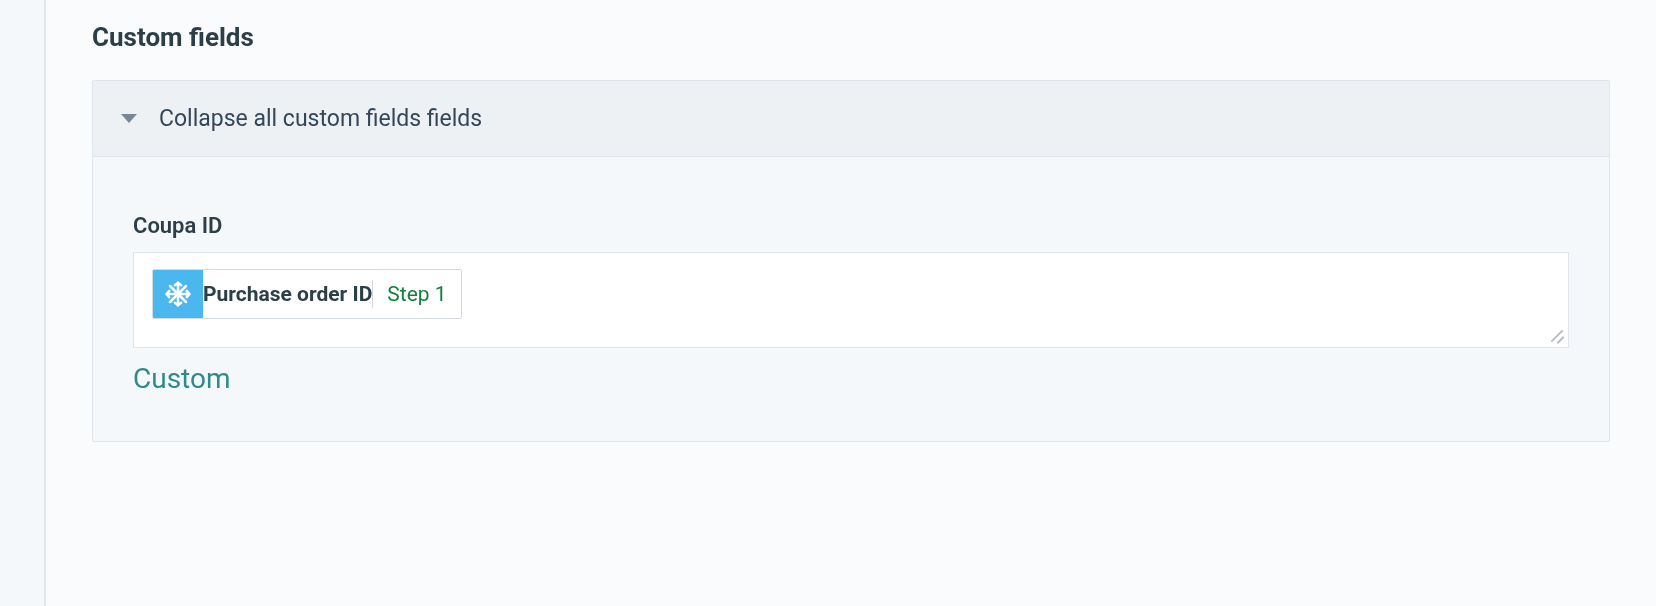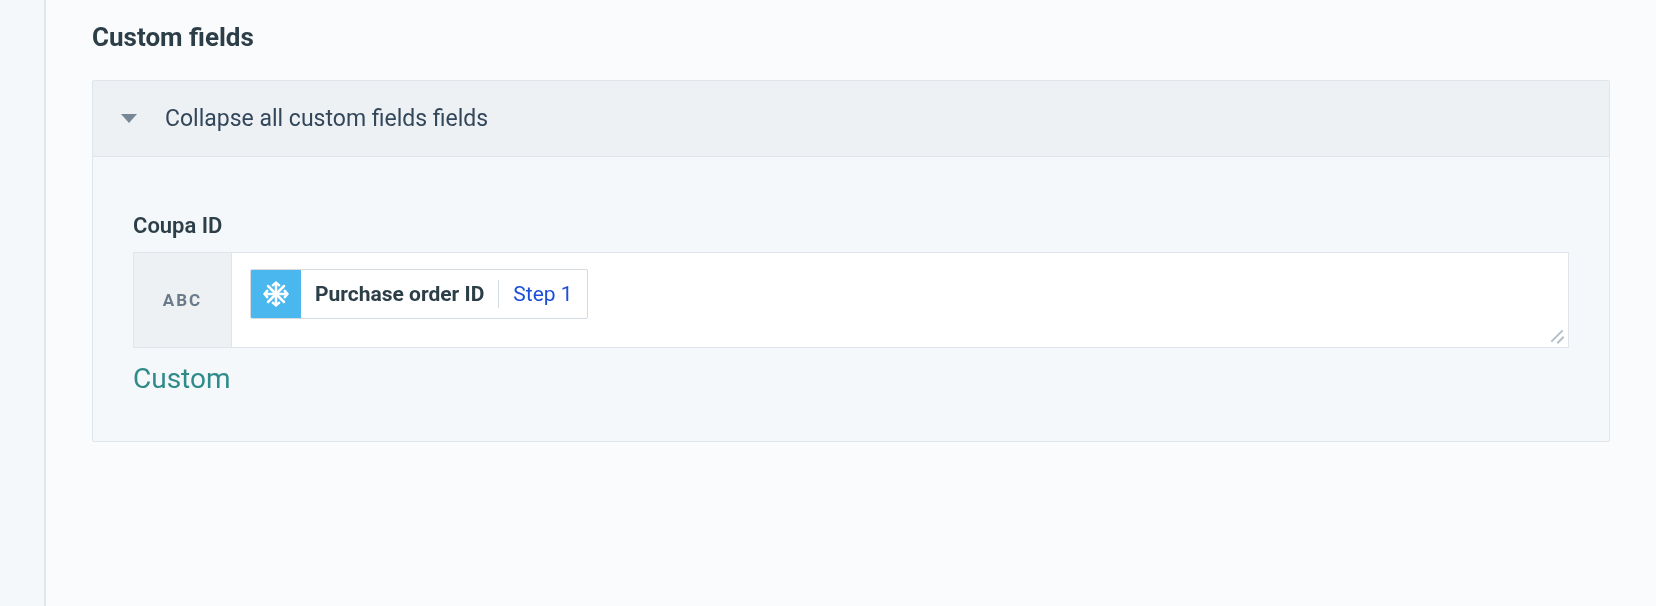--- a/index.html
+++ b/index.html
@@ -29,21 +29,21 @@
     margin-bottom: 28px;
   }
   .fields-panel {
     border: 1px solid #dfe5ea;
     background: #f5f8fa;
     border-radius: 2px;
   }
   .collapse-header {
     display: flex;
     align-items: center;
-    gap: 28px;
+    gap: 22px;
     padding: 24px 28px;
     border-bottom: 1px solid #dfe5ea;
     background: #eef1f4;
     cursor: pointer;
   }
   .chevron-down {
     width: 0;
     height: 0;
     border-left: 8px solid transparent;
     border-right: 8px solid transparent;
@@ -103,39 +103,39 @@
   }
   .pill-icon {
     width: 50px;
     background: #4ab8ef;
     display: flex;
     align-items: center;
     justify-content: center;
   }
   .pill-icon svg { width: 30px; height: 30px; }
   .pill-label {
-    padding: 0 14px;
+    padding: 0 0;
     display: flex;
     align-items: center;
     font-size: 21px;
     font-weight: 700;
     color: #2c3e48;
   }
   .pill-divider {
     width: 1px;
     background: #d4dbe0;
     margin: 10px 0;
   }
   .pill-step {
     padding: 0 14px;
     display: flex;
     align-items: center;
     font-size: 21px;
     font-weight: 400;
-    color: #1d4ed8;
+    color: #15803d;
   }
   .resize-handle {
     position: absolute;
     right: 4px;
     bottom: 4px;
     width: 18px;
     height: 18px;
     pointer-events: none;
   }
   .resize-handle::before,
@@ -166,21 +166,20 @@
     <div class="collapse-header">
       <span class="chevron-down"></span>
       <span class="collapse-label">Collapse all custom fields fields</span>
     </div>
 
     <div class="fields-body">
 
       <div class="field-label">Coupa ID</div>
 
       <div class="field-input-row">
-        <div class="type-indicator">ABC</div>
         <div class="input-area">
           <div class="pill">
             <div class="pill-icon">
               <svg viewBox="0 0 24 24" fill="none">
                 <g stroke="#ffffff" stroke-width="2" stroke-linecap="round">
                   <line x1="12" y1="3" x2="12" y2="21"></line>
                   <line x1="3" y1="12" x2="21" y2="12"></line>
                   <line x1="5.6" y1="5.6" x2="18.4" y2="18.4"></line>
                   <line x1="18.4" y1="5.6" x2="5.6" y2="18.4"></line>
                   <polyline points="9.5,5 12,3 14.5,5"></polyline>

